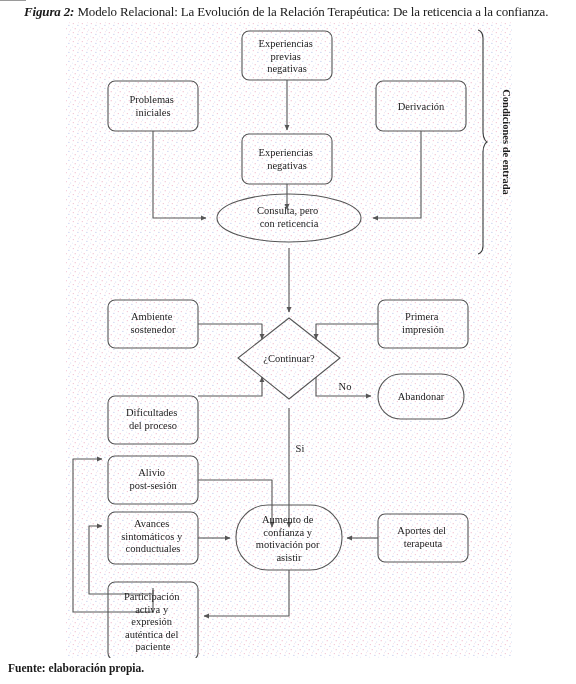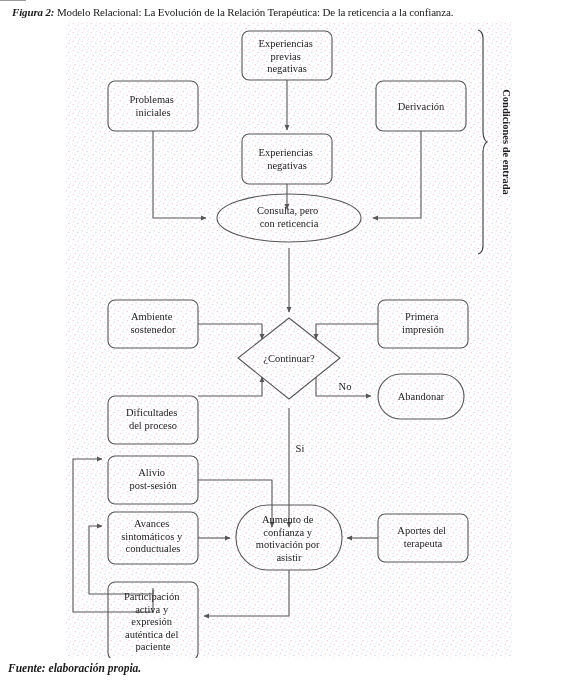--- a/index.html
+++ b/index.html
@@ -21,39 +21,38 @@
   }
   .top-rule {
     position: absolute;
     left: 0; top: 0;
     width: 26px;
     height: 1px;
     background: #9a9a9a;
   }
   .fig-caption {
     position: absolute;
-    left: 12px;
+    left: 24px;
     top: 4px;
     right: 6px;
-    font-size: 11px;
+    font-size: 13px;
     line-height: 16px;
     white-space: nowrap;
     letter-spacing: -0.15px;
   }
   .fig-caption .lbl {
     font-weight: bold;
     font-style: italic;
   }
   .source-note {
     position: absolute;
     left: 8px;
     top: 662px;
     font-size: 11.5px;
     font-weight: bold;
-    font-style: italic;
   }
   .canvas {
     position: absolute;
     left: 0;
     top: 22px;
     width: 472px;
     height: 636px;
   }
   svg { display: block; }
   .nodetext {

